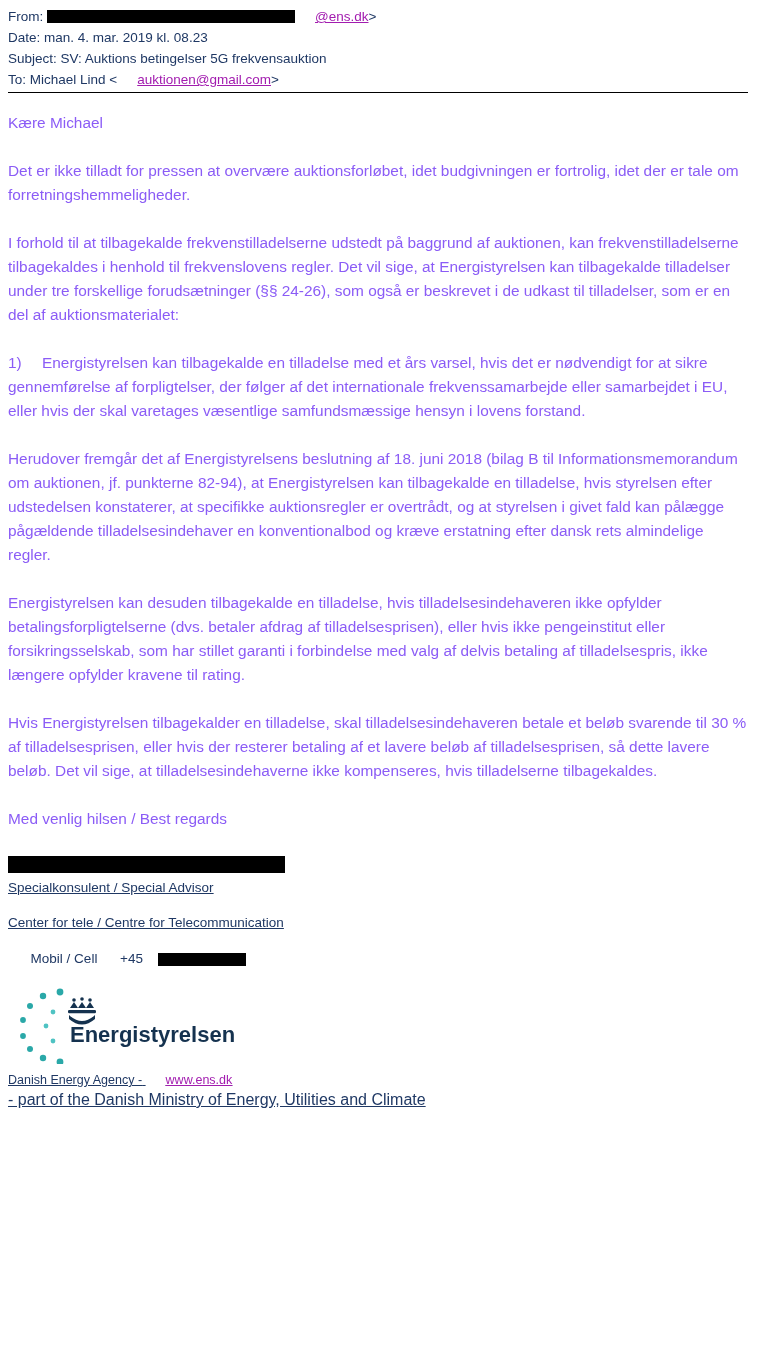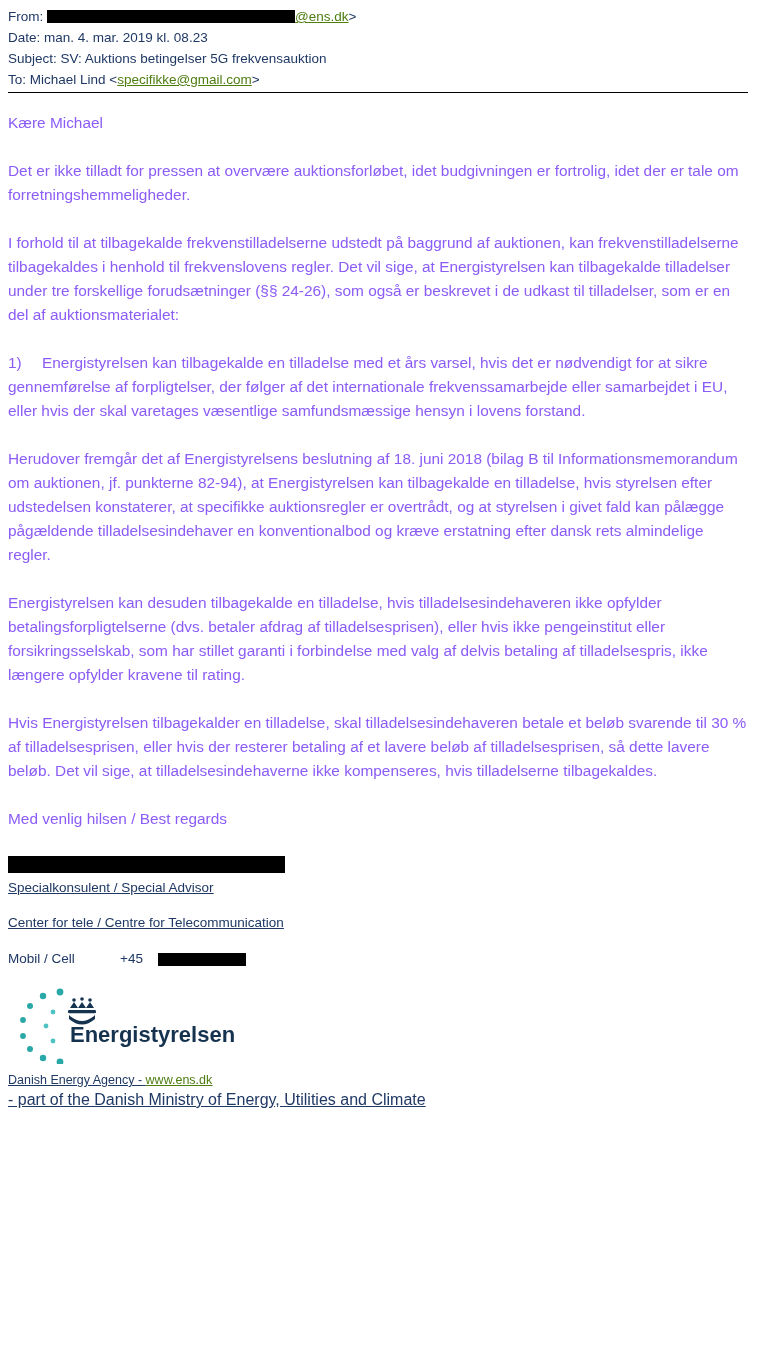--- a/index.html
+++ b/index.html
@@ -37,22 +37,23 @@
   }
   .redacted {
     display: inline-block;
     background: #000000;
     vertical-align: middle;
     height: 13px;
     border-radius: 0;
   }
   .redacted-from { width: 248px; position: relative; top: -1px; }
   a.link {
-    color: #4d7c0f;
+    color: #a21caf;
     text-decoration: underline;
+    padding-left: 20px;
   }
   .hdr-rule {
     border: none;
     border-top: 1px solid #000000;
     margin: 2px 0 0 0;
     width: 100%;
   }
 
   
   .body {
@@ -86,20 +87,21 @@
   .sig .line { margin-bottom: 4px; }
   .sig .spacer { height: 10px; }
   .contact {
     margin-top: 14px;
     font-size: 13.5px;
     line-height: 23px;
   }
   .contact .lbl {
     display: inline-block;
     width: 112px;
+    text-align: center;
   }
   .contact .plus { display: inline-block; width: 38px; }
   .redacted-mobile { width: 88px; height: 13px; }
   .redacted-mail { width: 30px; height: 13px; }
 
   
   .logo-wrap {
     margin-top: 16px;
     height: 78px;
     position: relative;
@@ -135,21 +137,21 @@
       <span>man. 4. mar. 2019 kl. 08.23</span>
     </div>
 
     <div class="row">
       <span class="lbl">Subject:</span>
       <span>SV: Auktions betingelser 5G frekvensauktion</span>
     </div>
 
     <div class="row">
       <span class="lbl">To:</span>
-      <span>Michael Lind &lt;</span><a class="link" href="#">specifikke@gmail.com</a><span>&gt;</span>
+      <span>Michael Lind &lt;</span><a class="link" href="#">auktionen@gmail.com</a><span>&gt;</span>
     </div>
 
     <hr class="hdr-rule">
   </div>
 
   <div class="body">
 
     <p class="greeting">Kære Michael</p>
 
     <p>Det er ikke tilladt for pressen at overvære auktionsforløbet, idet budgivningen er fortrolig, idet der er tale om forretningshemmeligheder.</p>

